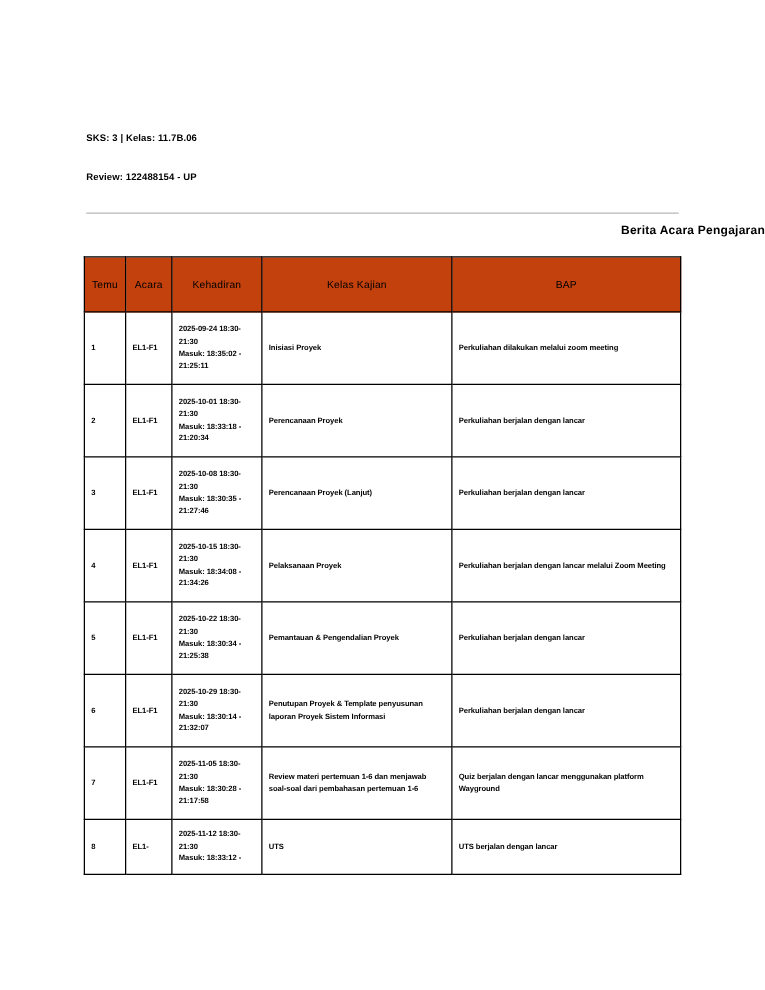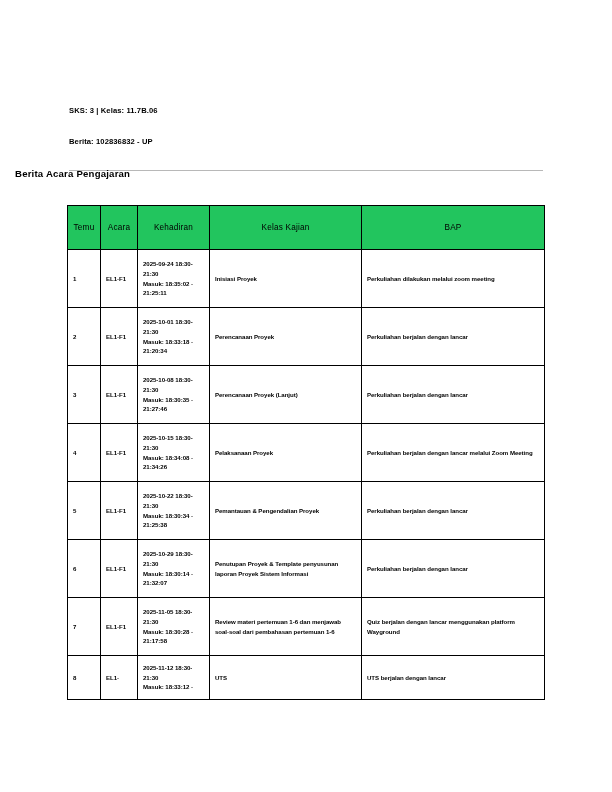--- a/index.html
+++ b/index.html
@@ -50,46 +50,45 @@
     position: absolute;
     left: 69px;
     top: 170px;
     width: 474px;
     height: 1px;
     background: #b8b8b8;
   }
 
   .section-title {
     position: absolute;
-    top: 168px;
+    top: 179px;
     left: 0;
     right: 0;
-    text-align: left;
+    text-align: right;
     font-size: 9.6px;
     font-weight: bold;
     letter-spacing: 0.2px;
-    margin-left: 15px;
   }
 
   table.bap {
     position: absolute;
     left: 67px;
     top: 205px;
     width: 477px;
     border-collapse: collapse;
     table-layout: fixed;
   }
   table.bap th, table.bap td {
     border: 1px solid #000000;
     vertical-align: middle;
     padding: 4px 5px;
     box-sizing: border-box;
   }
   table.bap thead th {
-    background: #22c55e;
+    background: #c2410c;
     font-size: 8.2px;
     font-weight: normal;
     text-align: center;
     height: 44px;
     letter-spacing: 0.2px;
   }
   .col-temu   { width: 33px; }
   .col-ruang  { width: 37px; }
   .col-hadir  { width: 72px; }
   .col-bahan  { width: 152px; }
@@ -138,22 +137,22 @@
 
   <div class="meta-line meta-sks">
     <span class="lbl">SKS:</span>
     <span class="val">3</span>
     <span class="lbl">|</span>
     <span class="lbl">Kelas:</span>
     <span class="val">11.7B.06</span>
   </div>
 
   <div class="meta-line meta-dosen">
-    <span class="lbl">Berita:</span>
-    <span class="val">102836832 - UP</span>
+    <span class="lbl">Review:</span>
+    <span class="val">122488154 - UP</span>
   </div>
 
   <div class="divider"></div>
 
   <div class="section-title">Berita Acara Pengajaran</div>
 
   <table class="bap">
     <colgroup>
       <col class="col-temu">
         <col class="col-ruang">

